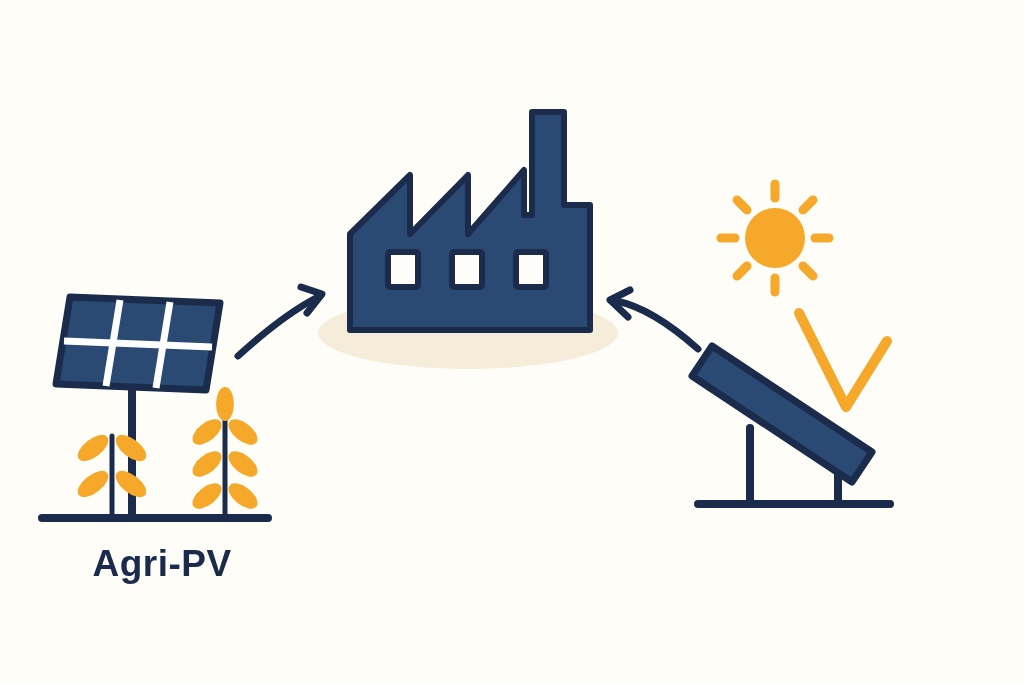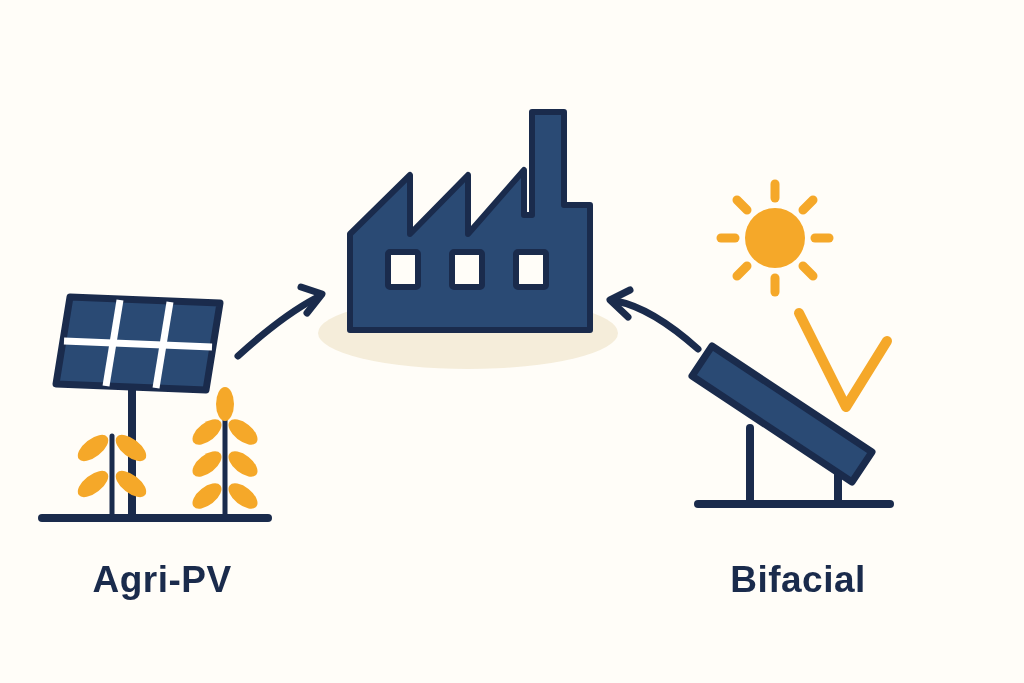--- a/index.html
+++ b/index.html
@@ -10,21 +10,21 @@
   body{
     width:1024px;height:683px;overflow:hidden;
     background:var(--background);
     font-family:"Liberation Sans",sans-serif;
   }
   .stage{position:relative;width:1024px;height:683px;}
   svg{position:absolute;left:0;top:0;}
   .label{
     position:absolute;width:240px;text-align:center;
     font-weight:700;font-size:37px;color:var(--navy);
-    letter-spacing:0.5px;line-height:1.0;margin-top:16px;
+    letter-spacing:0.5px;line-height:1.0;
   }
   #label-left{left:42px;top:545px;}
   #label-right{left:678px;top:545px;}
 </style>
 </head>
 <body>
 
 <div class="stage">
 
   <svg width="1024" height="683" viewBox="0 0 1024 683">
@@ -103,14 +103,13 @@
 
     <g>
       <line x1="750" y1="428" x2="750" y2="502" stroke="var(--navy)" stroke-width="8" stroke-linecap="round"></line>
       <line x1="838" y1="472" x2="838" y2="502" stroke="var(--navy)" stroke-width="8" stroke-linecap="round"></line>
       <polygon points="712,346 872,452 852,482 692,376" fill="var(--blue)" stroke="var(--navy)" stroke-width="7" stroke-linejoin="round"></polygon>
       <line x1="698" y1="504" x2="890" y2="504" stroke="var(--navy)" stroke-width="8" stroke-linecap="round"></line>
     </g>
   </svg>
 
   <div class="label" id="label-left">Agri-PV</div>
-  <div class="label" id="label-right">Bifacial</div>
 </div>
 
 </body></html>

